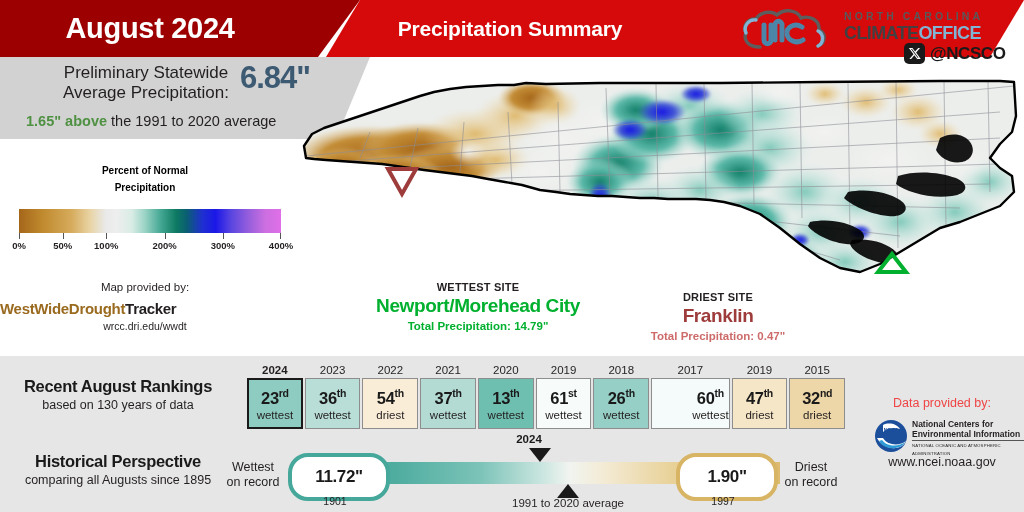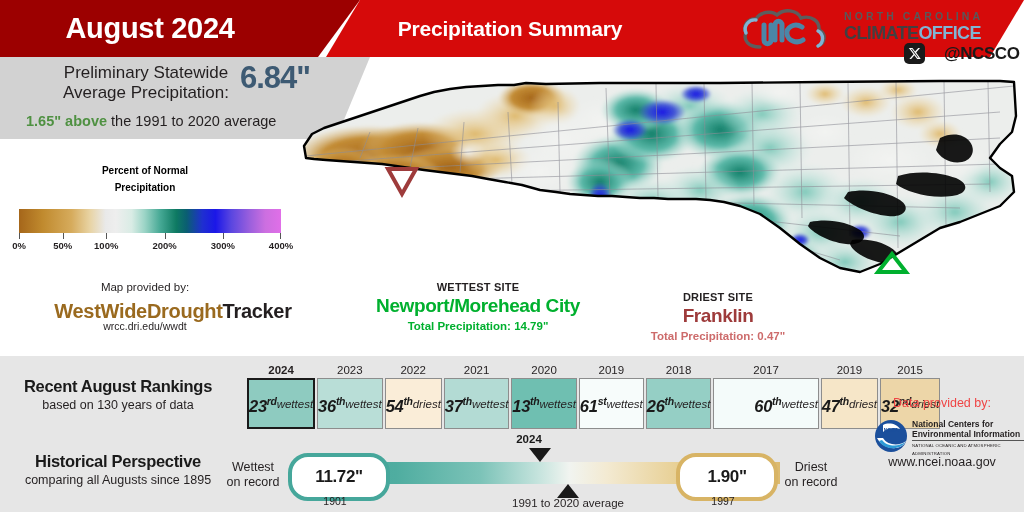--- a/index.html
+++ b/index.html
@@ -38,21 +38,21 @@
 
   
   .logo-wrap{position:absolute;left:740px;top:8px;width:280px;height:48px;z-index:6;}
   .logo-cloud{position:absolute;left:0;top:1px;}
   .logo-text{position:absolute;left:104px;top:2px;}
   .logo-l1{font-size:10.5px;font-weight:bold;letter-spacing:3.1px;color:#58595b;line-height:12px;}
   .logo-l2{font-size:18px;font-weight:bold;letter-spacing:-0.6px;line-height:22px;}
   .logo-climate{color:#414042;}
   .logo-office{color:#7fb4d4;}
   .twitter-row{
-    position:absolute;left:164px;top:35px;display:flex;align-items:center;gap:19px;
+    position:absolute;left:164px;top:35px;display:flex;align-items:center;gap:5px;
   }
   .x-badge{
     width:21px;height:21px;border-radius:5px;background:#1a1a1a;
     display:flex;align-items:center;justify-content:center;
   }
   .x-handle{font-size:17px;font-weight:bold;color:#1a1a1a;letter-spacing:-0.4px;}
 
   
   .statewide{
     position:absolute;left:0;top:57px;width:370px;height:82px;
@@ -105,22 +105,22 @@
   .cb-labels{position:absolute;left:0;top:240px;width:300px;height:14px;}
   .cb-labels span{
     position:absolute;top:0;font-size:9.5px;font-weight:bold;color:#231f20;
     transform:translateX(-50%);white-space:nowrap;
   }
   .map-credit{
     position:absolute;left:0;top:281px;width:290px;text-align:center;
     font-size:11.5px;color:#231f20;
   }
   .wwdt{
-    position:absolute;left:0;top:300px;width:290px;text-align:center;
-    font-size:20px;font-weight:bold;letter-spacing:-0.3px;margin-left:28px;
+    position:absolute;left:0;top:300px;width:290px;
+    font-size:15px;font-weight:bold;letter-spacing:-0.3px;
   }
   .wwdt .ww{color:#9a6a1f;}
   .wwdt .tr{color:#231f20;}
   .wwdt-url{
     position:absolute;left:0;top:320px;width:290px;text-align:center;
     font-size:10.5px;color:#231f20;
   }
 
   
   .site{position:absolute;text-align:center;}
@@ -150,21 +150,21 @@
   
   .rank-row{position:absolute;left:246px;top:361px;width:600px;height:68px;display:flex;}
   .rank-col{flex:1;display:flex;flex-direction:column;}
   .rank-year{
     height:17px;text-align:center;font-size:11.5px;color:#231f20;
     display:flex;align-items:center;justify-content:center;
   }
   .rank-col.current .rank-year{font-weight:bold;}
   .rank-box{
     flex:1;margin:0 1px;border:1px solid #8d8d8d;
-    display:flex;flex-direction:row;align-items:center;justify-content:center;font-style:italic;
+    display:flex;flex-direction:column;align-items:center;justify-content:center;
   }
   .rank-col.current .rank-box{border:2px solid #1a1a1a;}
   .rank-num{font-size:16.5px;font-weight:bold;color:#1a1a1a;letter-spacing:-0.3px;line-height:17px;}
   .rank-num sup{font-size:10.5px;vertical-align:super;}
   .rank-word{font-size:11.5px;color:#231f20;line-height:14px;margin-top:1px;}
 
   
   .hist{position:absolute;left:246px;top:438px;width:600px;height:70px;}
   .hist-bar{
     position:absolute;left:66px;top:24px;width:468px;height:22px;

